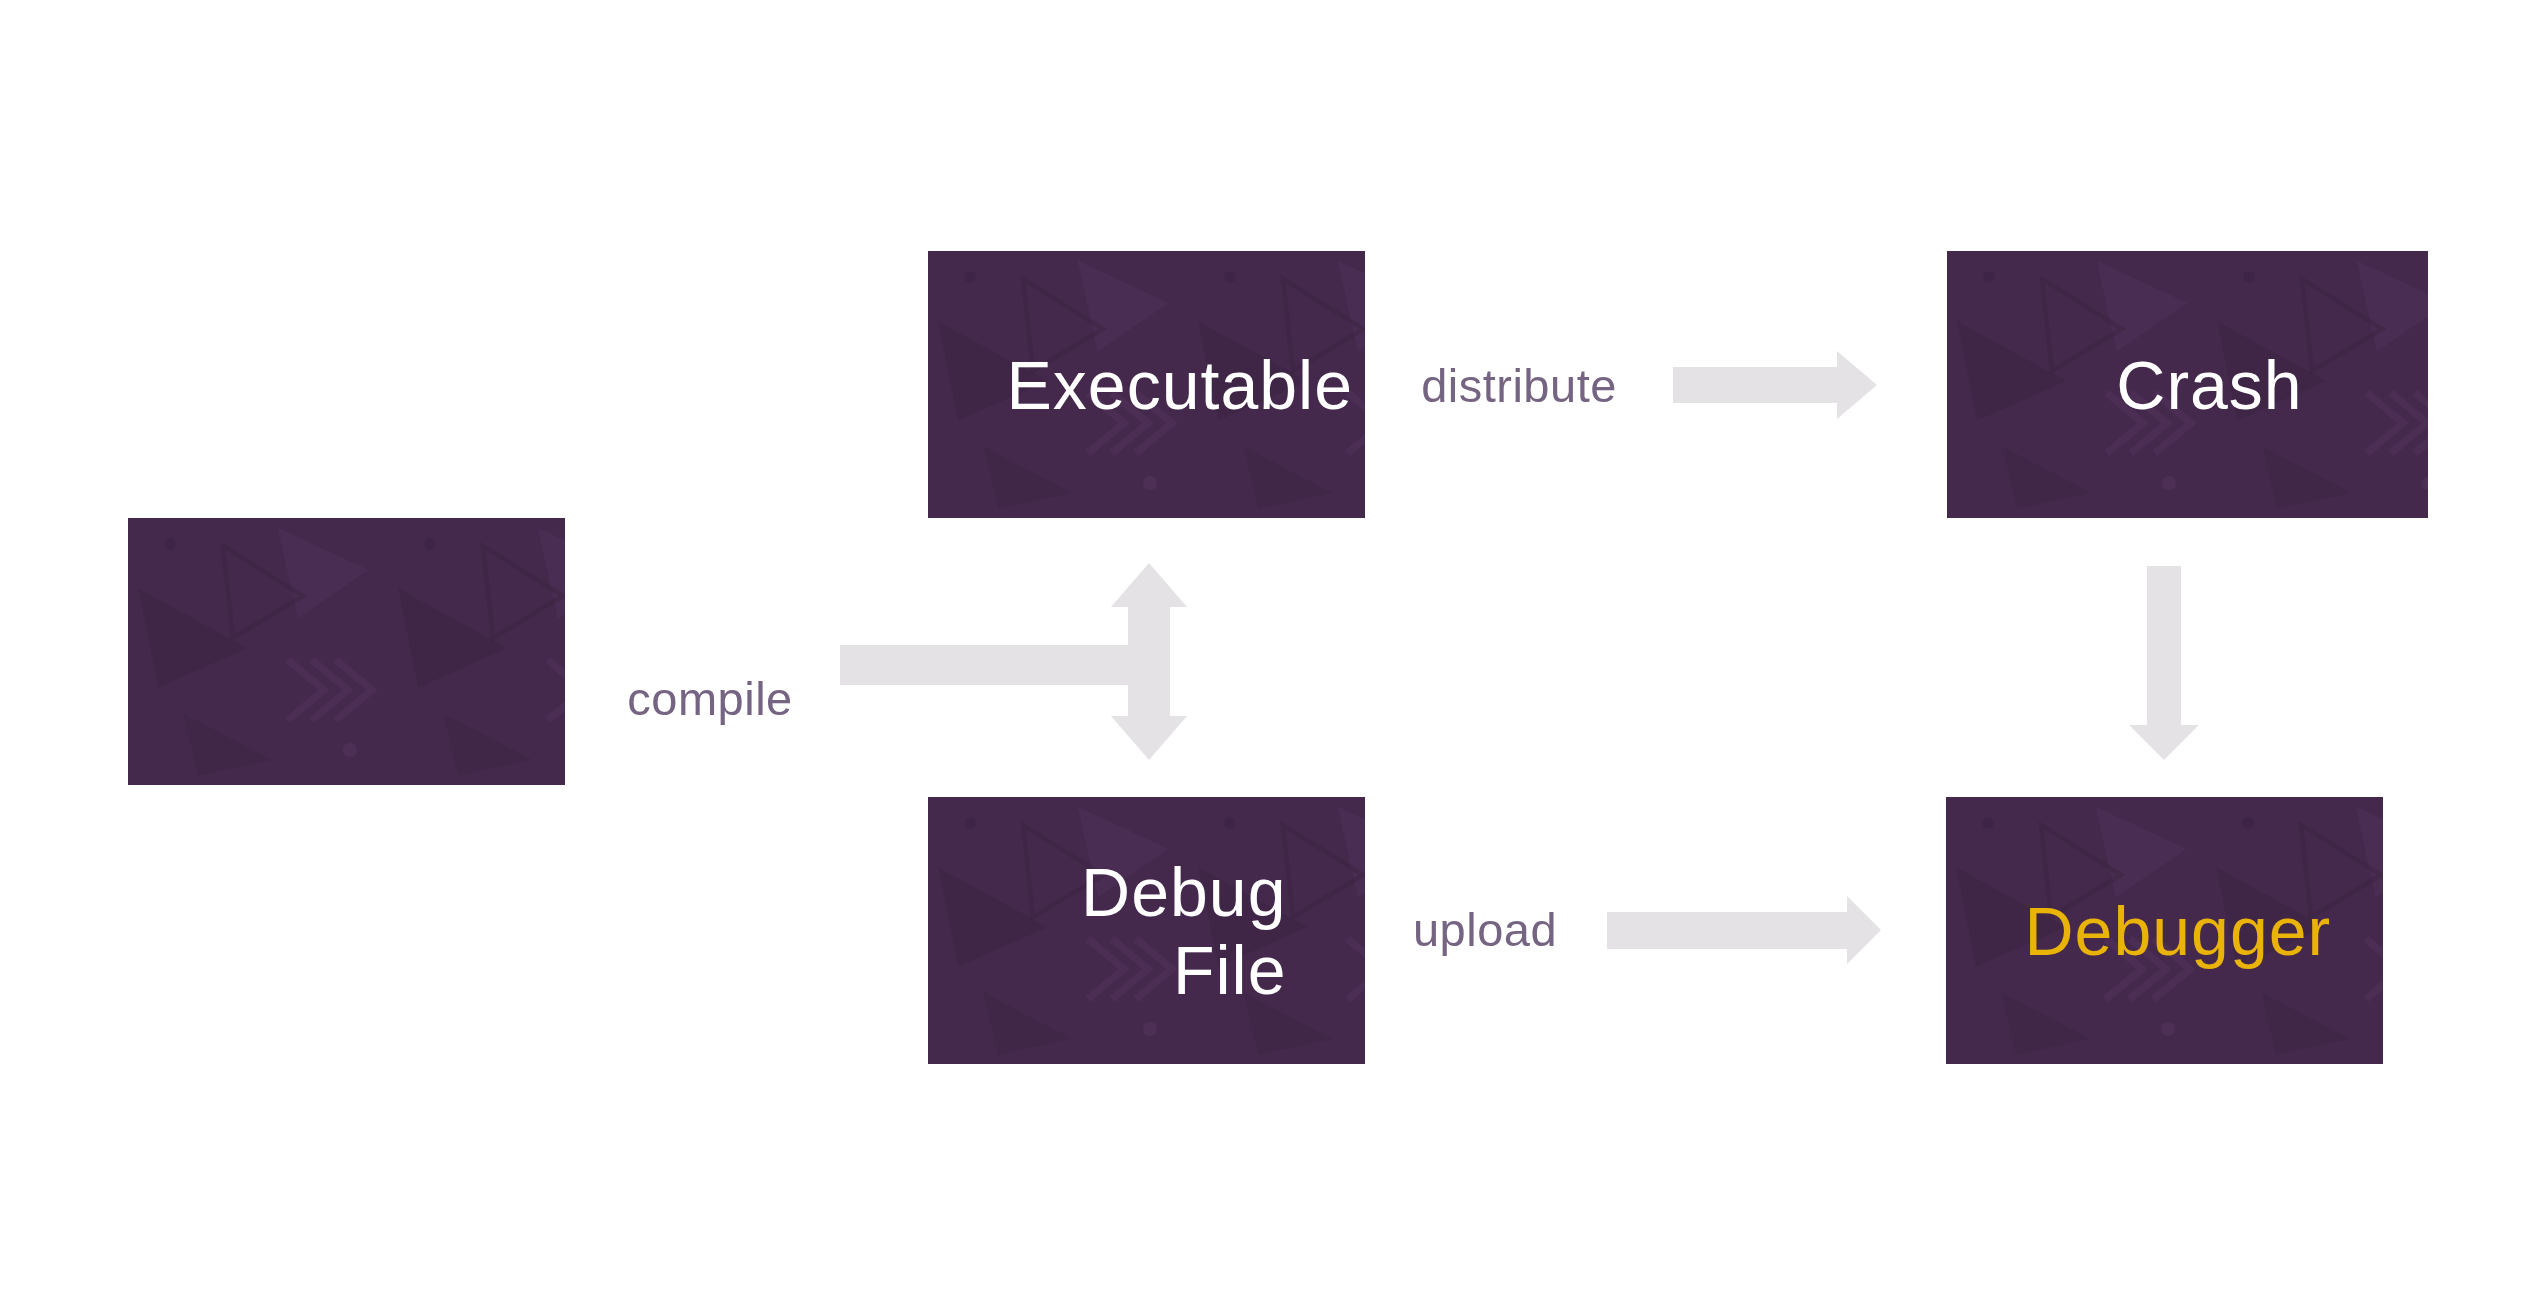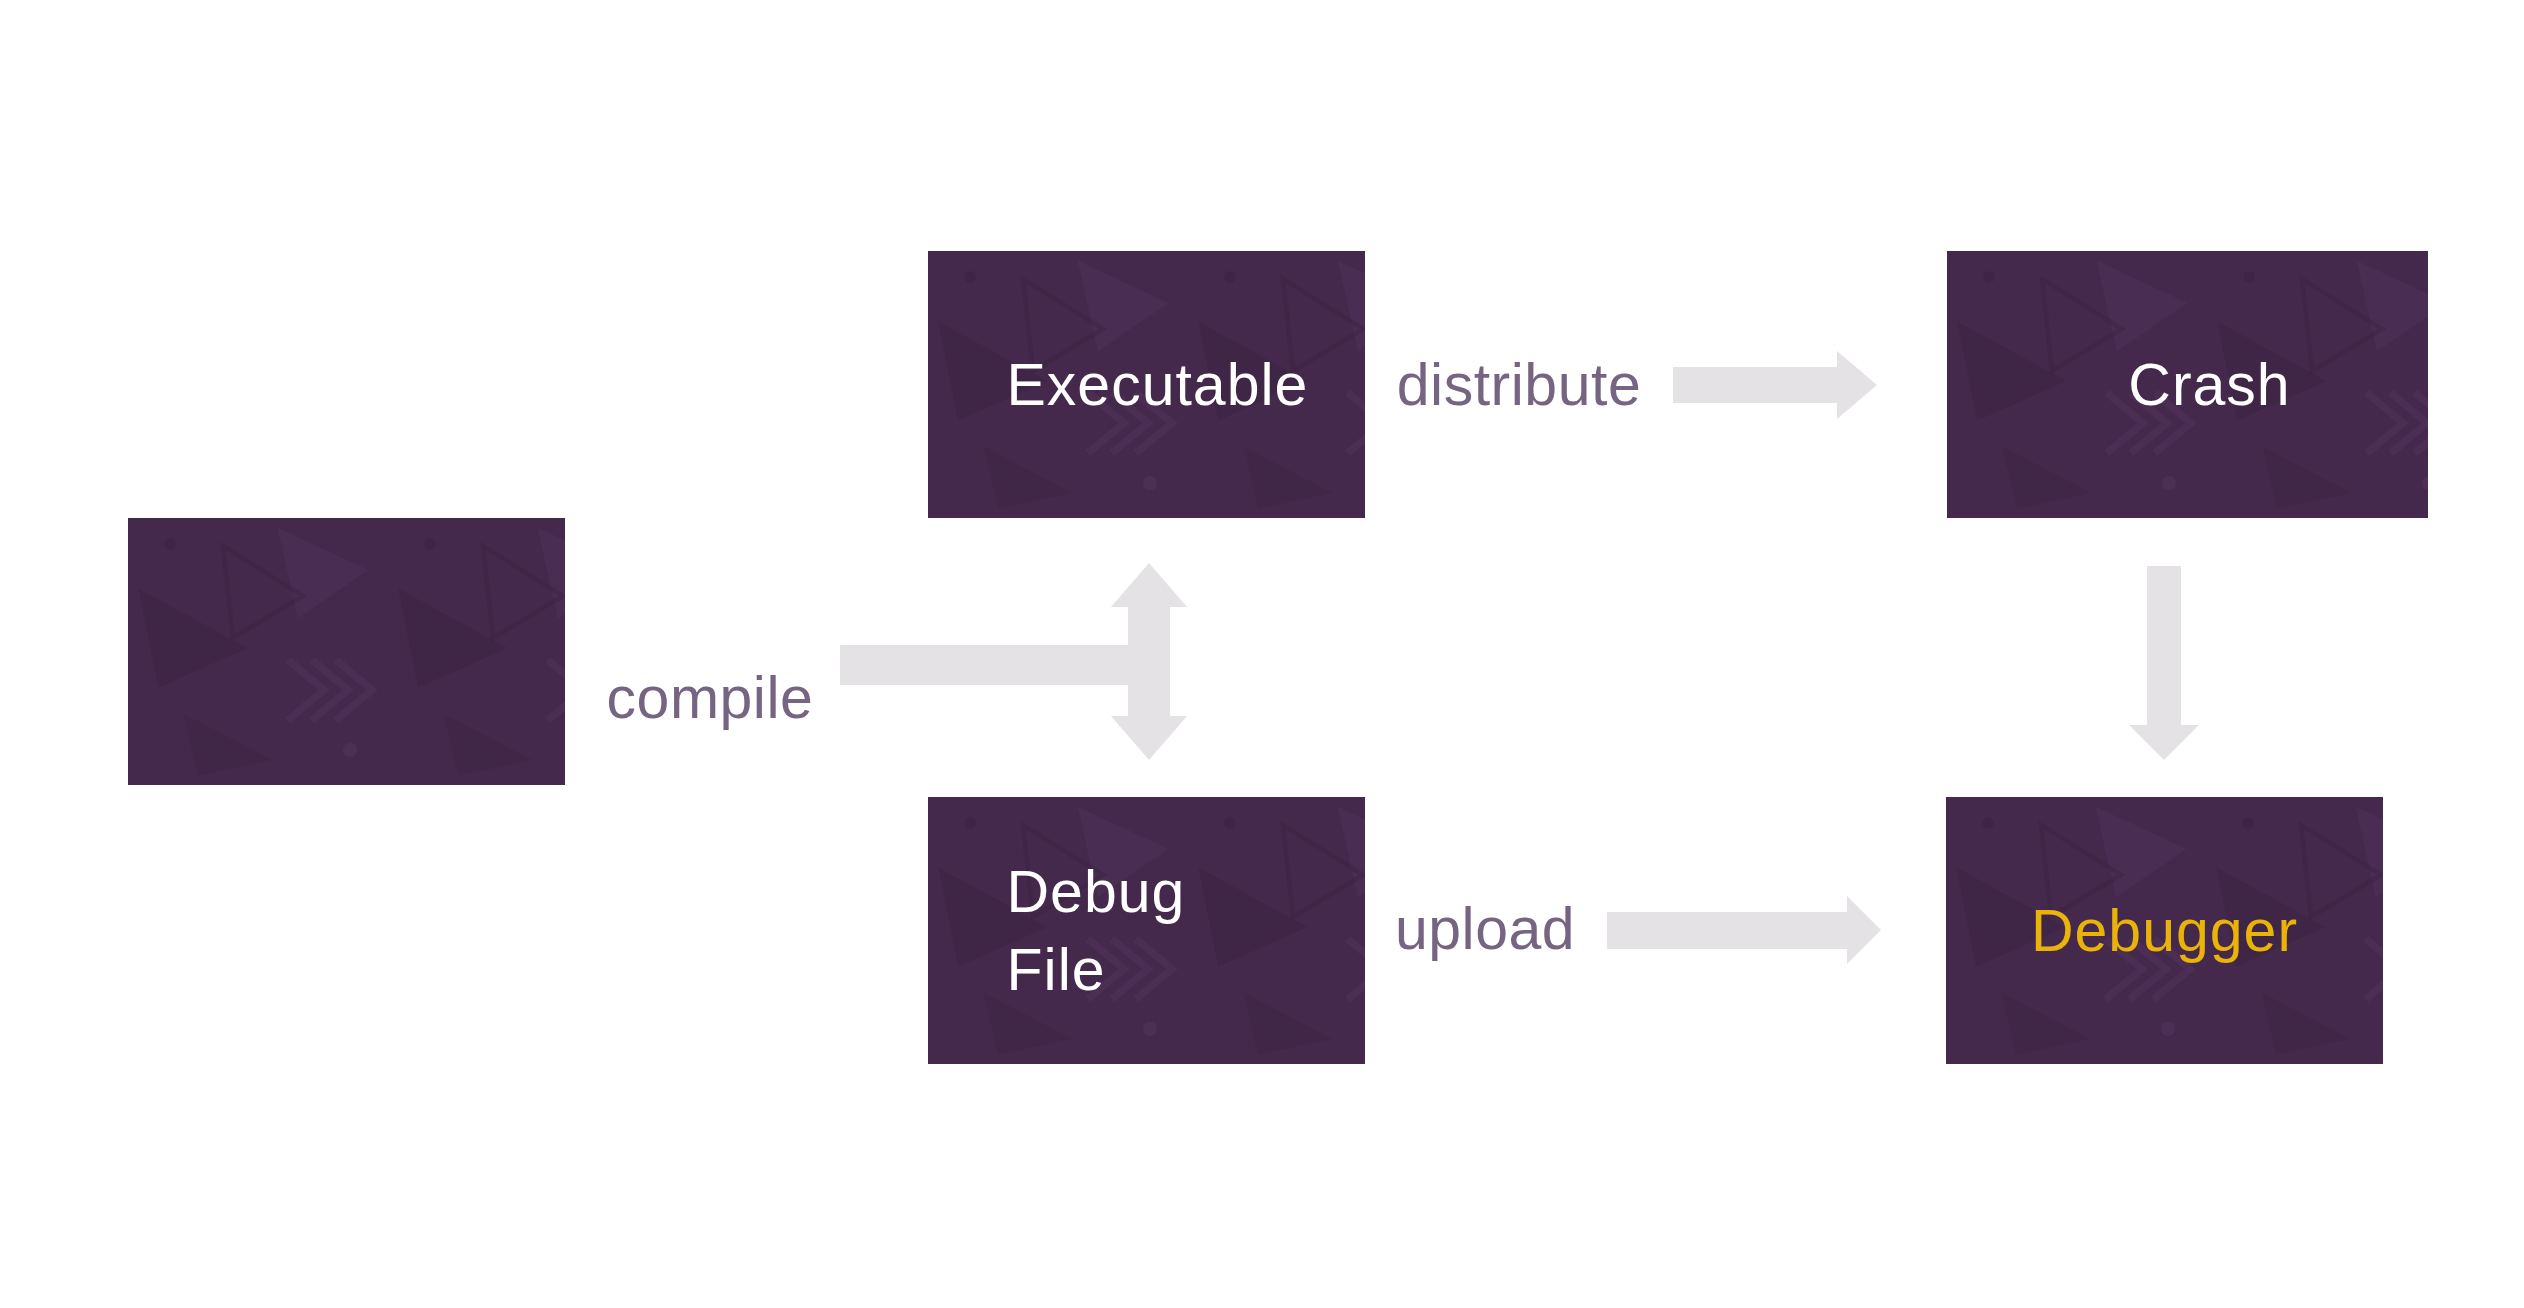--- a/index.html
+++ b/index.html
@@ -6,32 +6,32 @@
   body{font-family:"Liberation Sans","DejaVu Sans",sans-serif;}
   .canvas{position:relative;width:2524px;height:1308px;overflow:hidden;background:#fff;}
 
   .node{
     position:absolute;width:437px;height:267px;
     display:flex;align-items:center;justify-content:center;
     background:#44294d;color:#fff;
   }
   .node .tex{position:absolute;inset:0;width:100%;height:100%;display:block;}
   .node-label{
-    position:relative;z-index:2;max-width:280px;text-align:left;
-    font-size:59px;font-weight:300;line-height:78px;letter-spacing:1px;
+    position:relative;z-index:2;max-width:280px;text-align:right;
+    font-size:68px;font-weight:300;line-height:78px;letter-spacing:1px;
   }
   .node-source{left:128px;top:518px;}
   .node-executable{left:928px;top:251px;}
   .node-crash{left:1947px;top:251px;}
   .node-debugfile{left:928px;top:797px;}
   .node-debugger{left:1946px;top:797px;}
 
   .edge-label{
     position:absolute;transform:translate(-50%,-50%);
-    color:#756482;font-size:59px;font-weight:400;letter-spacing:0.5px;white-space:nowrap;
+    color:#756482;font-size:47px;font-weight:400;letter-spacing:0.5px;white-space:nowrap;
   }
   .label-compile{left:710px;top:662px;margin-top:36px;}
   .label-distribute{left:1519px;top:385px;}
   .label-upload{left:1485px;top:929px;}
 
   .arrow-layer{position:absolute;left:0;top:0;width:2524px;height:1308px;color:#e4e2e5;pointer-events:none;}
   .defs-holder{position:absolute;width:0;height:0;overflow:hidden;}
 </style>
 </head>
 <body>

